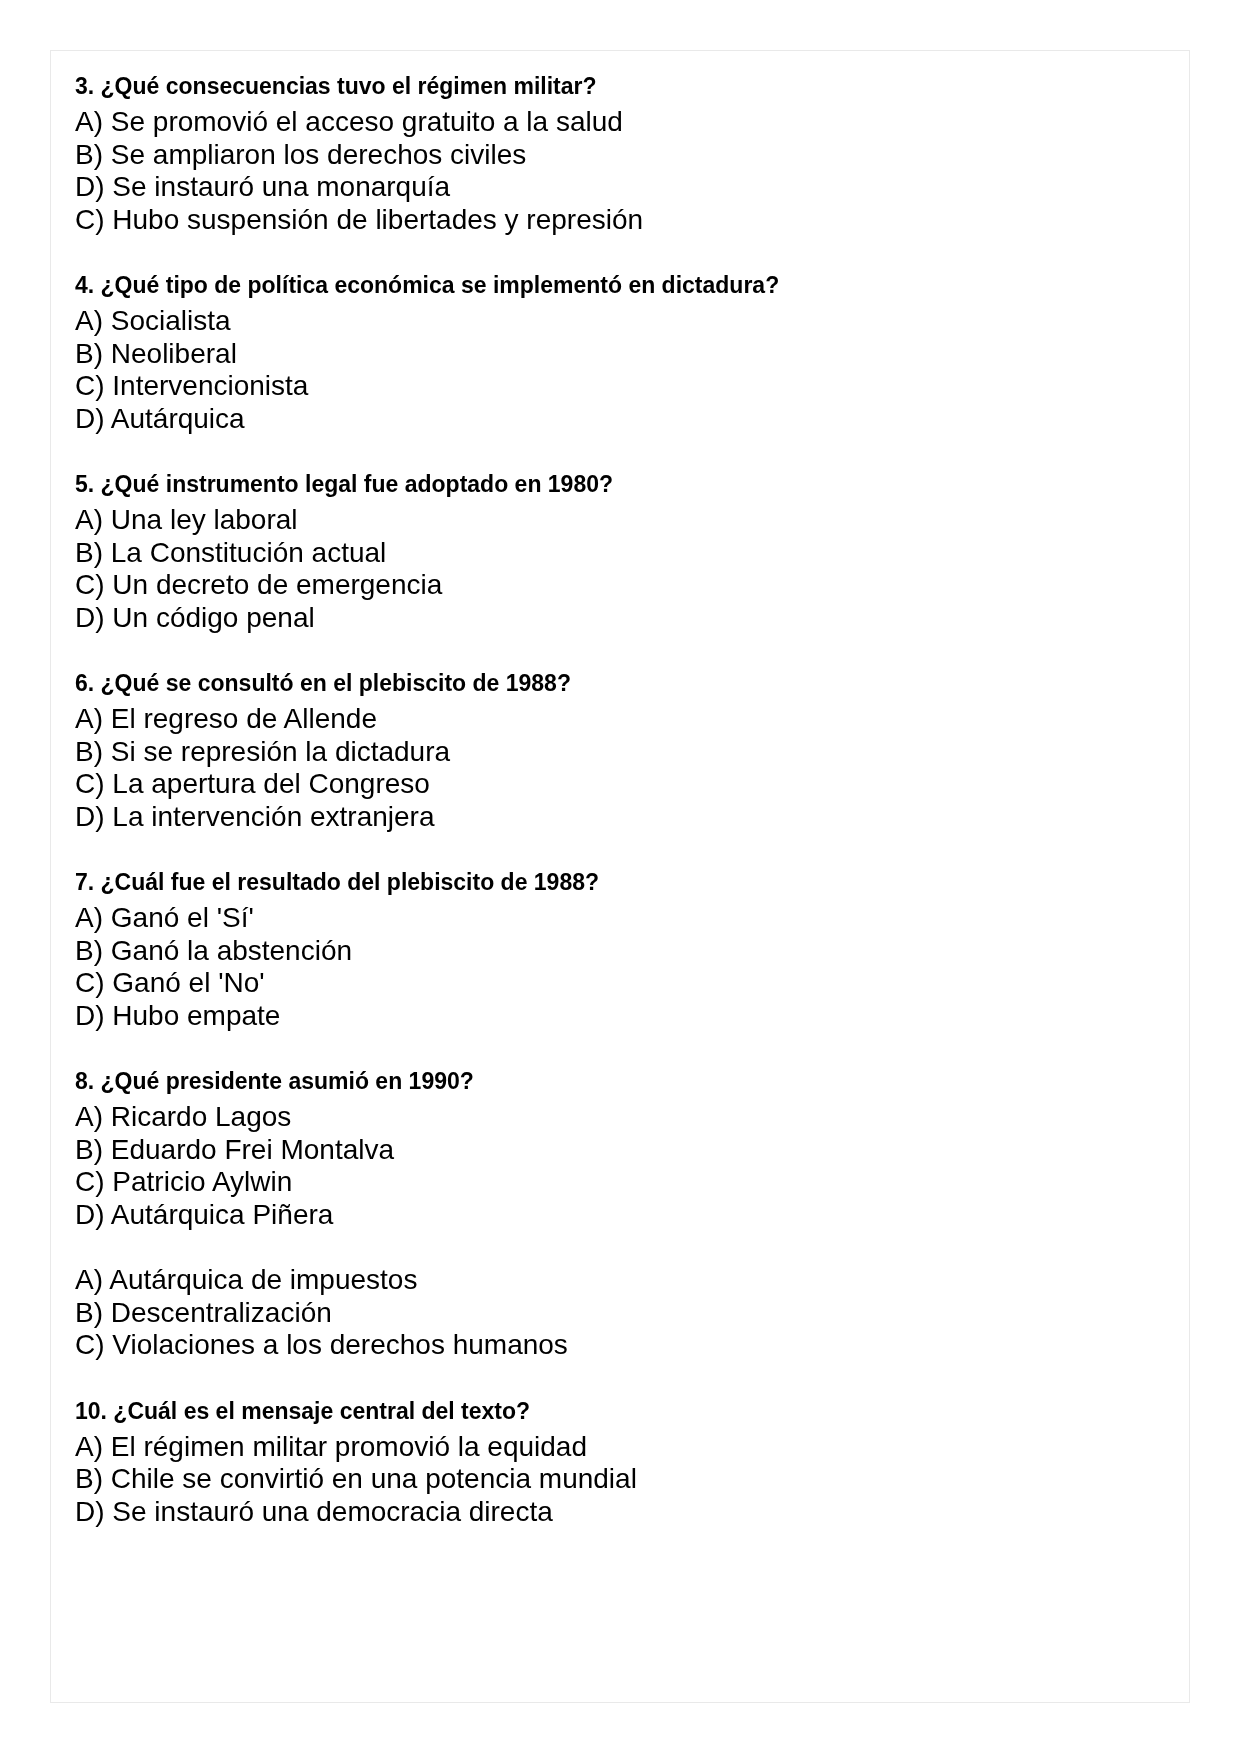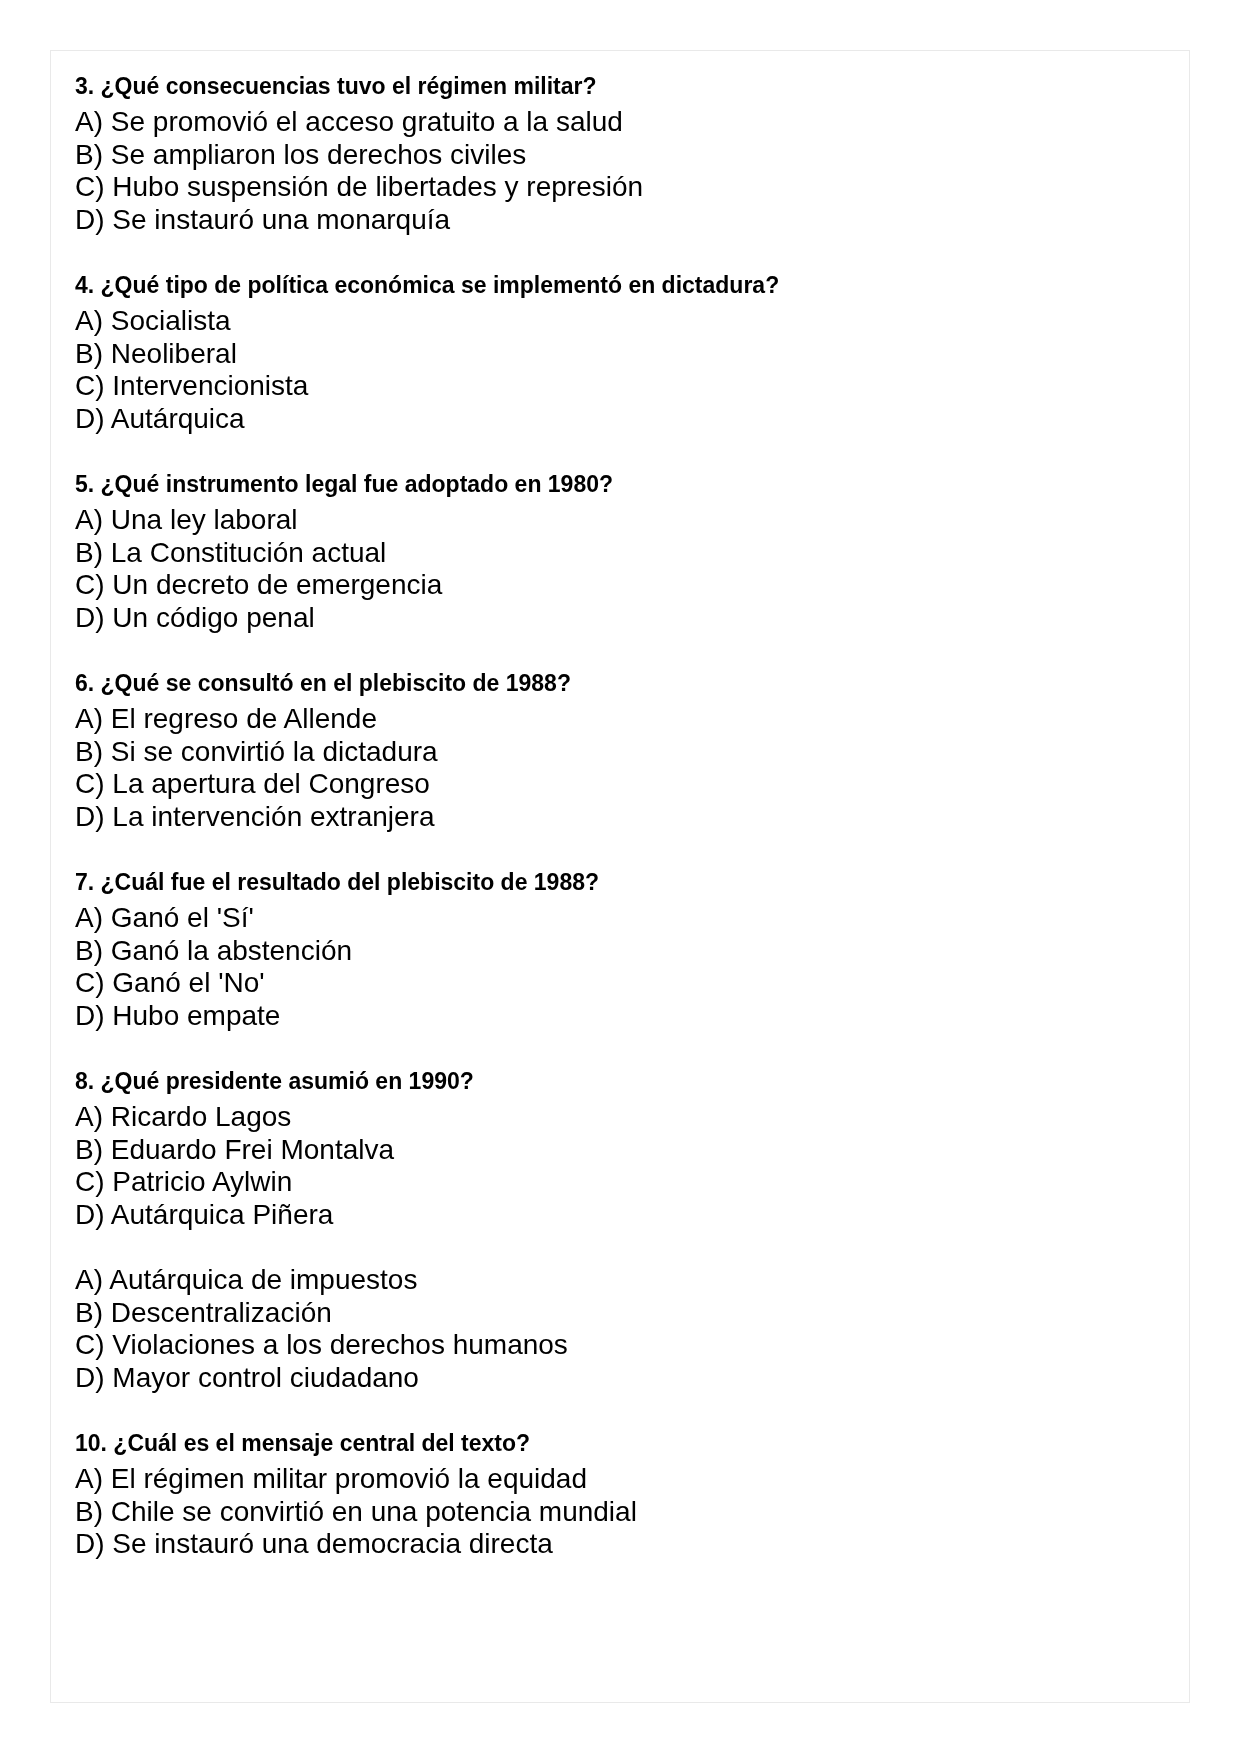--- a/index.html
+++ b/index.html
@@ -53,22 +53,22 @@
 <body>
 
 <div class="canvas">
   <main class="sheet">
     <div id="questions">
   <section class="question">
     <p class="q-title">3. ¿Qué consecuencias tuvo el régimen militar?</p>
     <div class="q-options">
             <p class="q-option">A) Se promovió el acceso gratuito a la salud</p>
             <p class="q-option">B) Se ampliaron los derechos civiles</p>
+            <p class="q-option">D) Se instauró una monarquía</p>
             <p class="q-option">C) Hubo suspensión de libertades y represión</p>
-            <p class="q-option">D) Se instauró una monarquía</p>
           </div>
   </section>
 
   <section class="question">
     <p class="q-title">4. ¿Qué tipo de política económica se implementó en dictadura?</p>
     <div class="q-options">
             <p class="q-option">A) Socialista</p>
             <p class="q-option">B) Neoliberal</p>
             <p class="q-option">C) Intervencionista</p>
             <p class="q-option">D) Autárquica</p>
@@ -82,21 +82,21 @@
             <p class="q-option">B) La Constitución actual</p>
             <p class="q-option">C) Un decreto de emergencia</p>
             <p class="q-option">D) Un código penal</p>
           </div>
   </section>
 
   <section class="question">
     <p class="q-title">6. ¿Qué se consultó en el plebiscito de 1988?</p>
     <div class="q-options">
             <p class="q-option">A) El regreso de Allende</p>
-            <p class="q-option">B) Si se convirtió la dictadura</p>
+            <p class="q-option">B) Si se represión la dictadura</p>
             <p class="q-option">C) La apertura del Congreso</p>
             <p class="q-option">D) La intervención extranjera</p>
           </div>
   </section>
 
   <section class="question">
     <p class="q-title">7. ¿Cuál fue el resultado del plebiscito de 1988?</p>
     <div class="q-options">
             <p class="q-option">A) Ganó el 'Sí'</p>
             <p class="q-option">B) Ganó la abstención</p>
@@ -113,21 +113,20 @@
             <p class="q-option">C) Patricio Aylwin</p>
             <p class="q-option">D) Autárquica Piñera</p>
           </div>
   </section>
 
   <section class="question">
     <div class="q-options">
             <p class="q-option">A) Autárquica de impuestos</p>
             <p class="q-option">B) Descentralización</p>
             <p class="q-option">C) Violaciones a los derechos humanos</p>
-            <p class="q-option">D) Mayor control ciudadano</p>
           </div>
   </section>
 
   <section class="question">
     <p class="q-title">10. ¿Cuál es el mensaje central del texto?</p>
     <div class="q-options">
             <p class="q-option">A) El régimen militar promovió la equidad</p>
             <p class="q-option">B) Chile se convirtió en una potencia mundial</p>
             <p class="q-option">D) Se instauró una democracia directa</p>
           </div>

